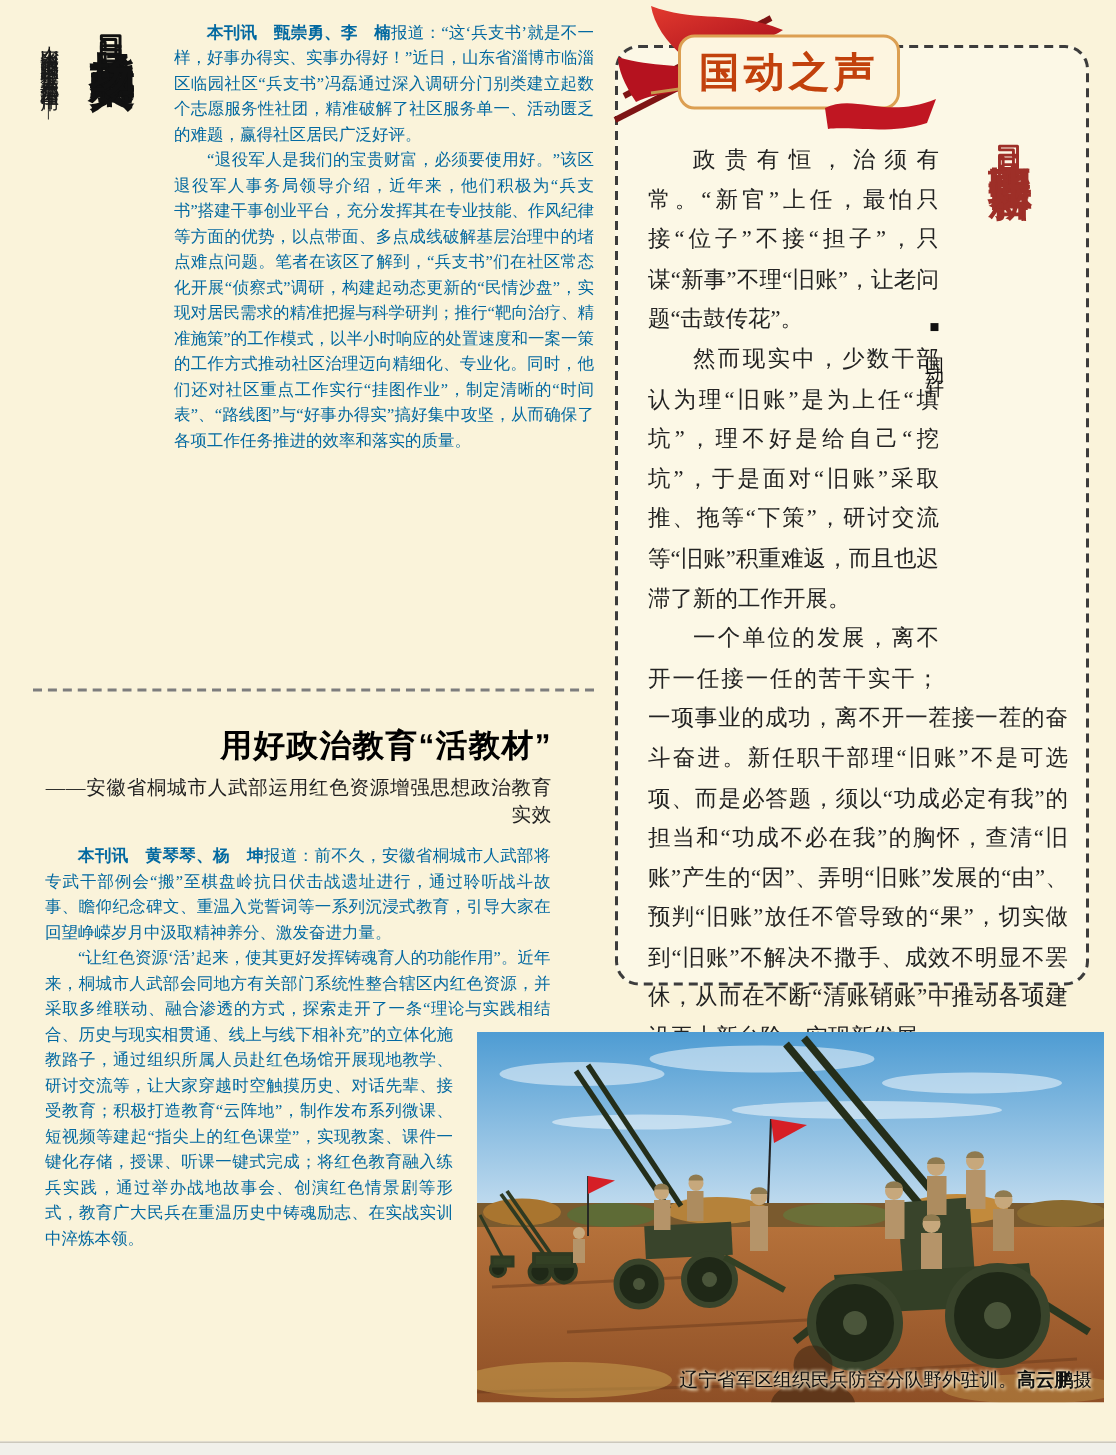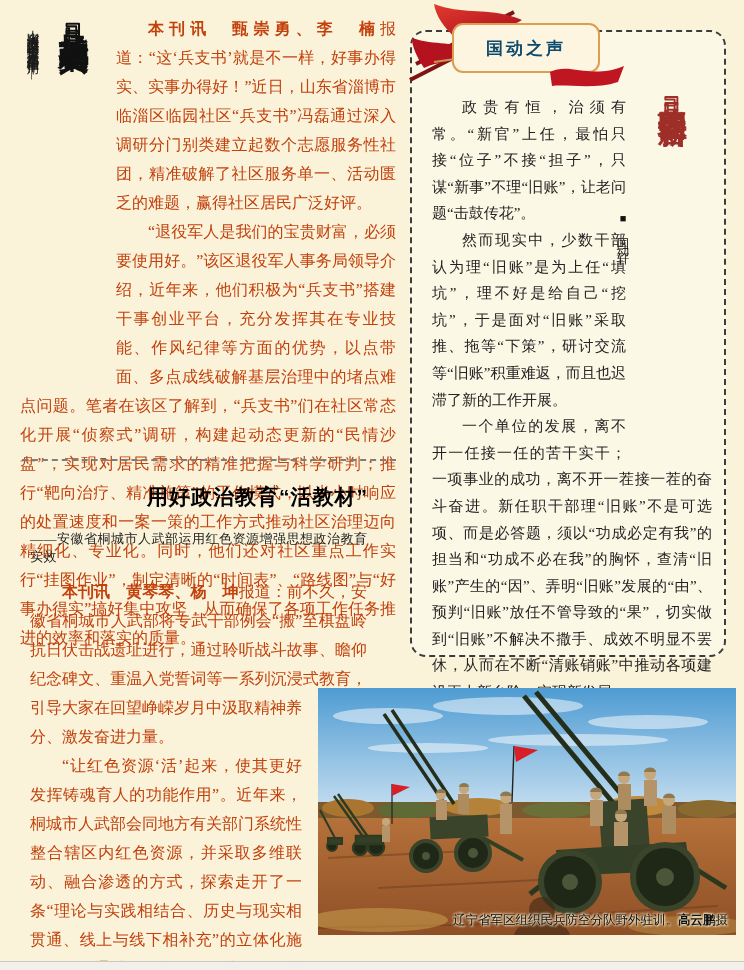--- a/index.html
+++ b/index.html
@@ -18,33 +18,33 @@
     height:356px; color:#1a1a1a;
   }
   .a1-kicker .vdash{text-orientation:mixed; letter-spacing:0;}
   .a1-headline{
     writing-mode:vertical-rl; text-orientation:upright;
     font-weight:bold; font-size:30px; letter-spacing:-1px; line-height:46px;
     color:#111; height:358px;
   }
   .body-p{
     margin:0; text-align:justify; text-indent:2em;
-    font-size:16px; line-height:29px; color:#c2410c;
+    font-size:11px; line-height:17px; color:#0369a1;
   }
   .body-p .lead{font-weight:bold;}
   
   .divider{position:absolute; left:22px; top:459px; width:374px; border-top:2px dashed #7d7d7d;}
   
   .article2{position:absolute; left:30px; top:483px; width:338px;}
   .a2-title{
     margin:0; text-align:right; font-family:"Liberation Sans","DejaVu Sans",sans-serif;
     font-size:21px; font-weight:bold; letter-spacing:1px; color:#000;
   }
   .a2-subtitle{
-    margin-top:19px; text-align:left; font-size:13px; color:#222; letter-spacing:0.5px;
+    margin-top:5px; text-align:right; font-size:13px; color:#222; letter-spacing:0.5px;
   }
   .a2-body{margin-top:11px;}
   .spacer-a{float:right; width:1px; height:132px;}
   .spacer-b{float:right; clear:right; width:66px; height:260px;}
   
   .opinion-box{
     position:absolute; left:410px; top:30px; width:316px; height:627px;
     box-sizing:border-box; background:#FCF8E6;
     border:2px dashed #3c3c3c; border-radius:16px;
     padding:62px 12px 12px 20px; z-index:1;
@@ -71,21 +71,21 @@
   }
   
   .flags-svg{position:absolute; left:404px; top:0px; z-index:2;}
   .badge{
     position:absolute; left:452px; top:23px; width:148px; height:50px;
     background:#FDF5E0; border:2px solid #DC9F52; border-radius:11px;
     display:flex; align-items:center; justify-content:center; z-index:3;
     box-sizing:border-box;
   }
   .badge-text{
-    font-weight:bold; font-size:17px; letter-spacing:3px; color:#0c4a6e;
+    font-weight:bold; font-size:27px; letter-spacing:3px; color:#c2410c;
   }
   .ribbon-svg{position:absolute; left:548px; top:60px; z-index:4;}
   
   .photo{
     position:absolute; left:318px; top:688px; width:418px; height:247px; margin:0;
     z-index:2;
   }
   .photo svg{display:block;}
   .photo-caption{
     position:absolute; right:8px; bottom:6px;

